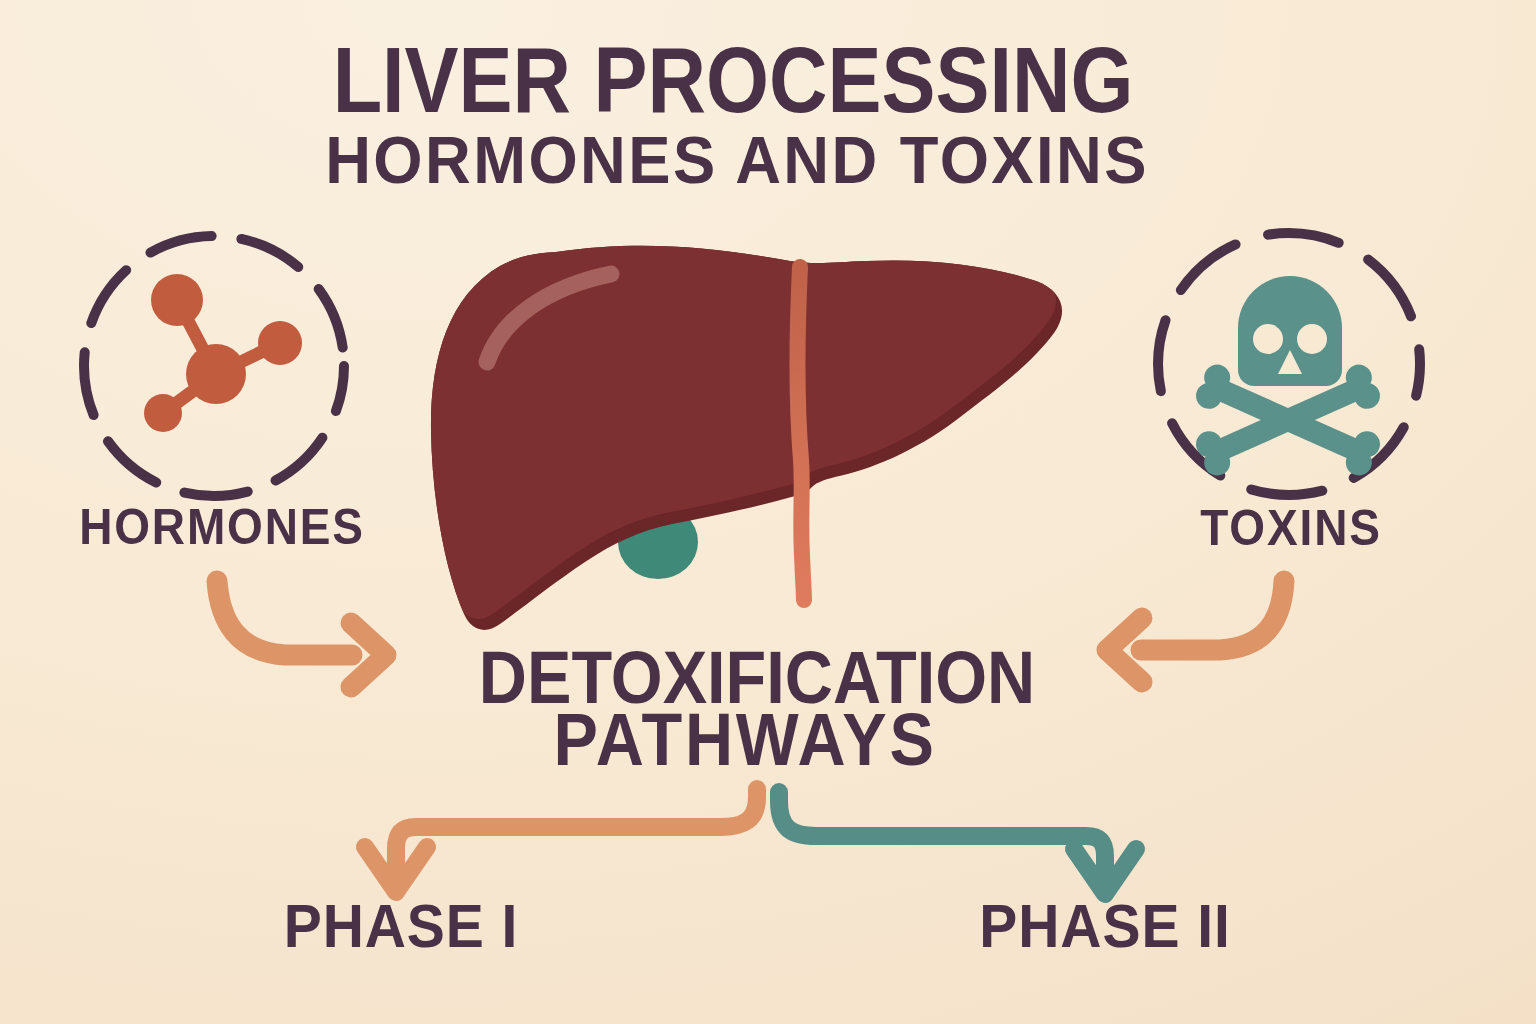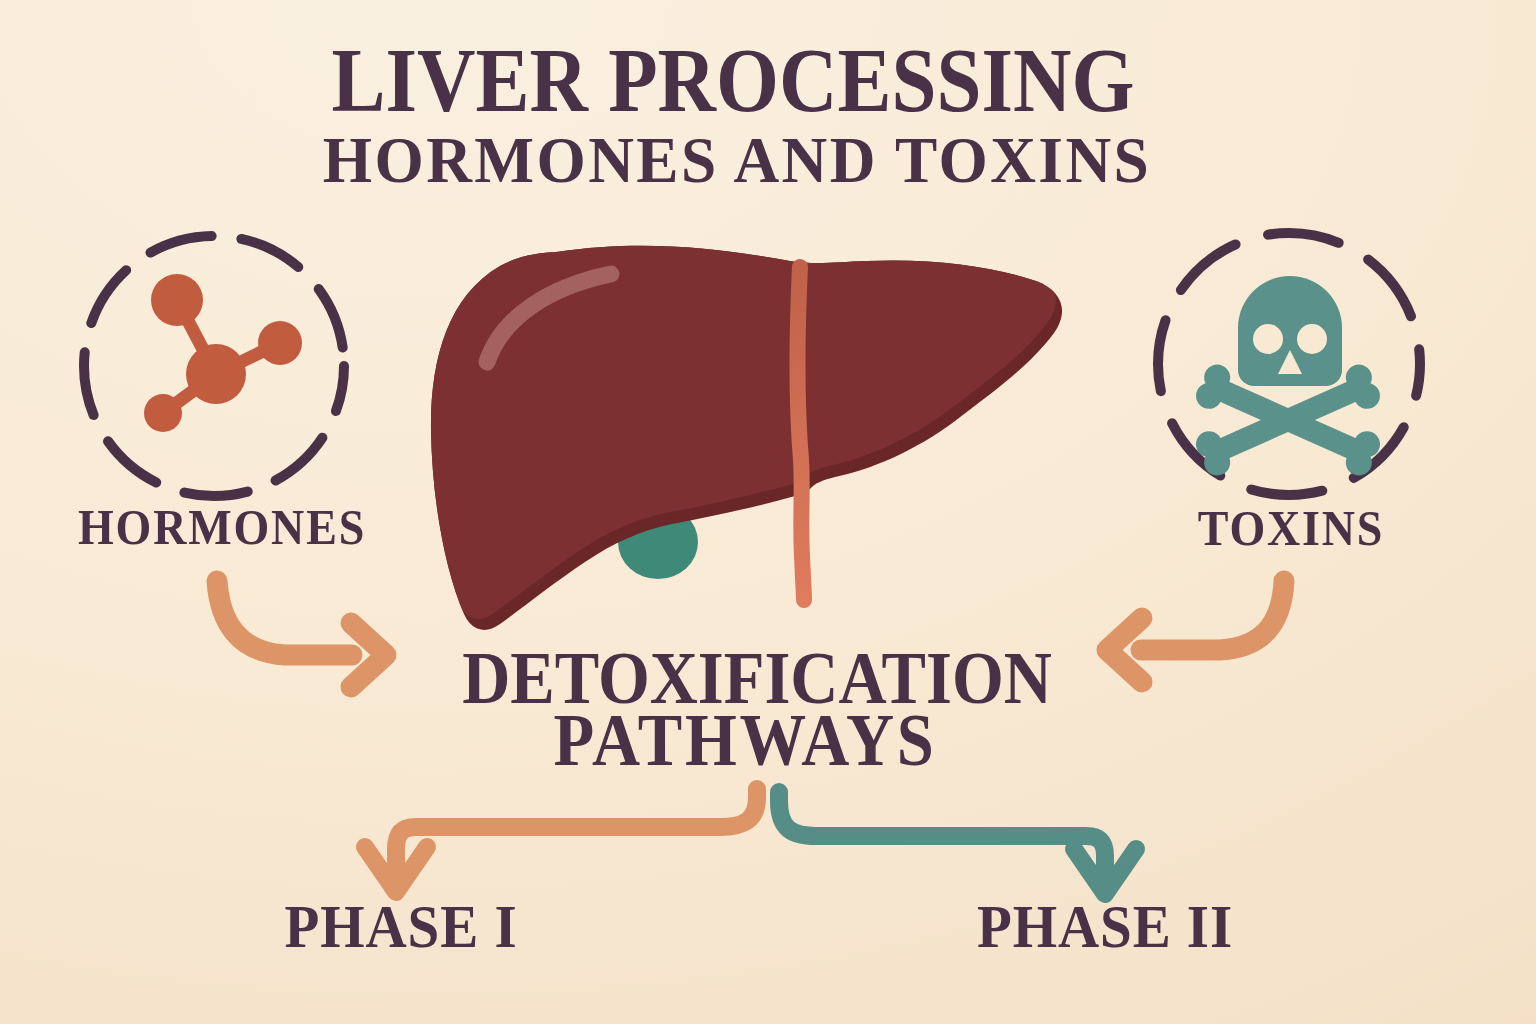--- a/index.html
+++ b/index.html
@@ -1,21 +1,21 @@
 <!DOCTYPE html>
 <html><head>
 <meta charset="utf-8">
 <style>
   html,body{margin:0;padding:0;}
   .canvas{
     position:relative;
     width:1536px;height:1024px;
     overflow:hidden;
     background:radial-gradient(130% 130% at 28% 0%, #faf0e0 0%, #f8e9d3 55%, #f3dfc6 100%);
-    font-family:Liberation Serif, serif;
+    font-family:Liberation Sans, sans-serif;
   }
   .gfx{position:absolute;inset:0;}
   .label{
     position:absolute;left:0;width:1536px;
     text-align:center;line-height:1;
     color:#493247;font-weight:700;white-space:nowrap;
   }
   .title1{top:34px;font-size:92px;font-weight:800;transform:translateX(-35px) scaleX(0.88);}
   .title2{top:127px;font-size:66px;letter-spacing:2.5px;transform:translateX(-31px) scaleX(0.96);}
   .hormones{top:502px;font-size:50px;letter-spacing:2px;transform:translateX(-546px) scaleX(0.92);}

